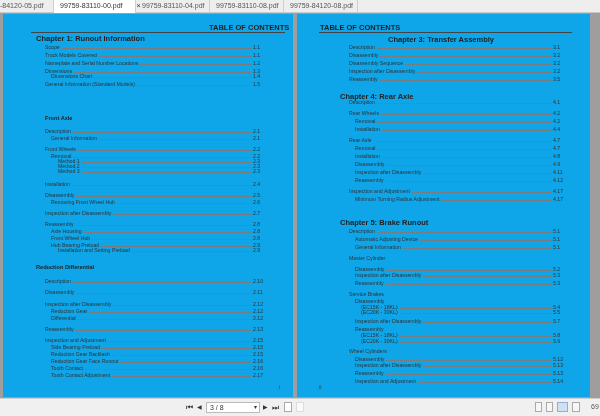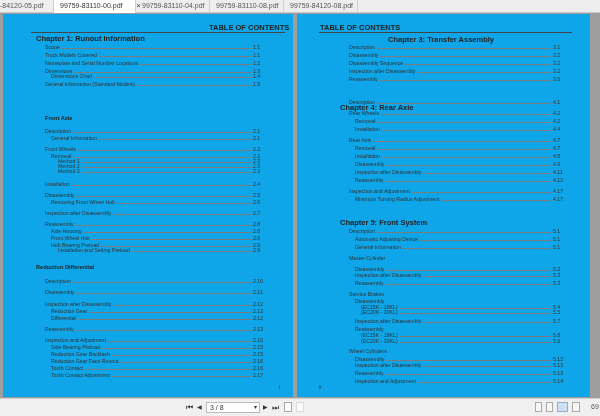--- a/index.html
+++ b/index.html
@@ -255,21 +255,21 @@
         <span class="lbl">Inspection  after Disassembly</span>
         <span class="dots"></span>
         <span class="pg">3.2</span>
       </div>
     <div class="row" style="left:52px; width:218px; top:62px;">
         <span class="lbl">Reassembly</span>
         <span class="dots"></span>
         <span class="pg">3.5</span>
       </div>
 
-    <div class="ch" style="left:43px; top:89px;">Chapter 4: Rear Axle</div>
+    <div class="ch" style="left:43px; top:78px;">Chapter 4: Rear Axle</div>
     <div class="row" style="left:52px; width:218px; top:85px;">
         <span class="lbl">Description</span>
         <span class="dots"></span>
         <span class="pg">4.1</span>
       </div>
     <div class="row" style="left:52px; width:218px; top:96px;">
         <span class="lbl">Rear Wheels</span>
         <span class="dots"></span>
         <span class="pg">4.2</span>
       </div>
@@ -317,21 +317,21 @@
         <span class="lbl">Inspection and Adjustment</span>
         <span class="dots"></span>
         <span class="pg">4.17</span>
       </div>
     <div class="row" style="left:58px; width:212px; top:182px;">
         <span class="lbl">Minimum Turning Radius Adjustment</span>
         <span class="dots"></span>
         <span class="pg">4.17</span>
       </div>
 
-    <div class="ch" style="left:43px; top:204px;">Chapter 5: Front System</div>
+    <div class="ch" style="left:43px; top:204px;">Chapter 5: Brake Runout</div>
     <div class="row" style="left:52px; width:218px; top:214px;">
         <span class="lbl">Description</span>
         <span class="dots"></span>
         <span class="pg">5.1</span>
       </div>
     <div class="row" style="left:58px; width:212px; top:222px;">
         <span class="lbl">Automatic Adjusting Device</span>
         <span class="dots"></span>
         <span class="pg">5.1</span>
       </div>

